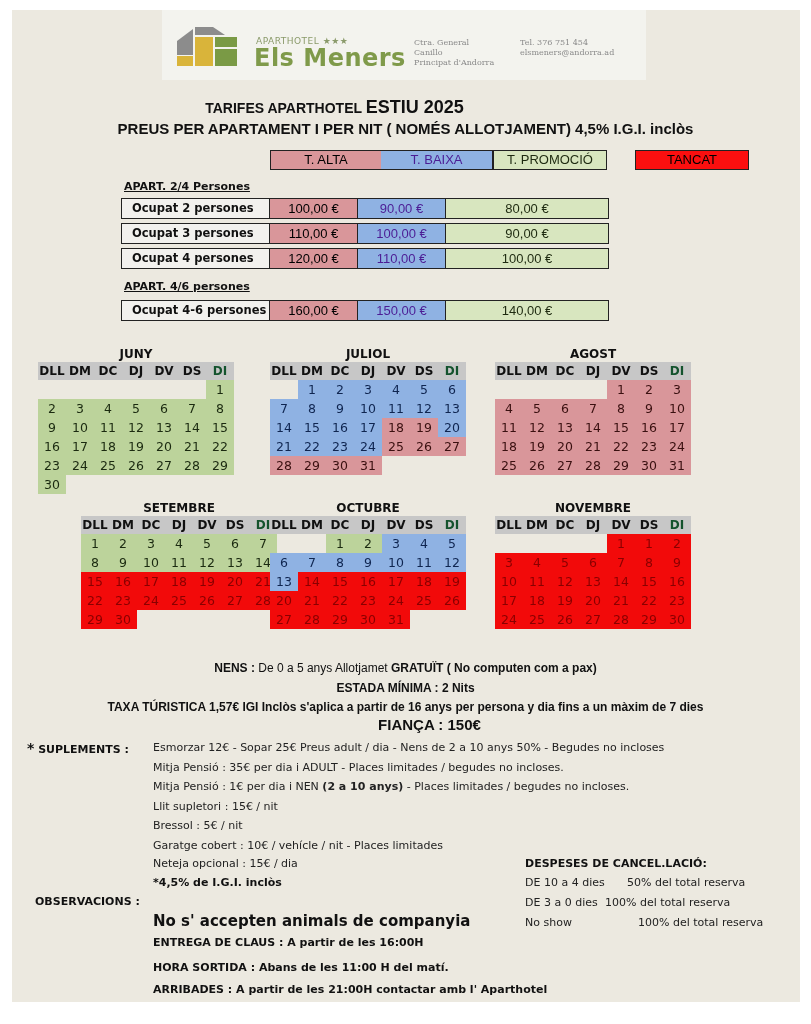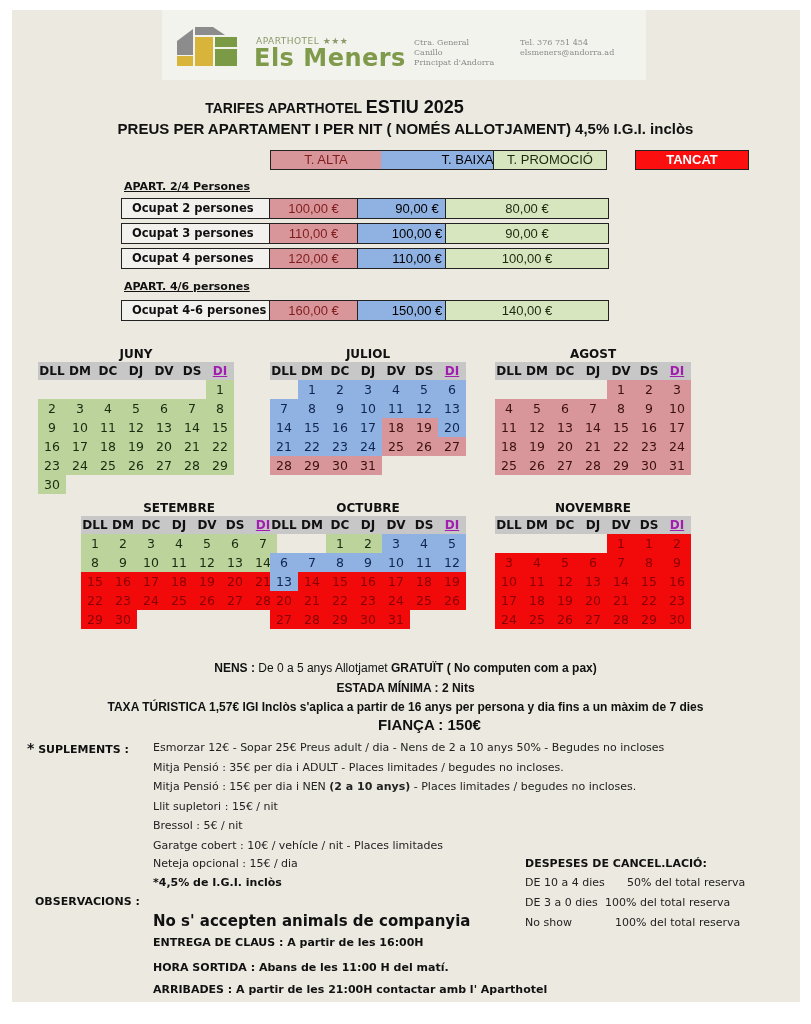--- a/index.html
+++ b/index.html
@@ -10,36 +10,36 @@
   .brand-sub { position:absolute; left:256px; top:36px; font-size:9px; color:#8a9a6a; letter-spacing:0.5px; font-family:"DejaVu Sans", sans-serif; }
   .brand-name { position:absolute; left:254px; top:44px; font-size:24px; font-weight:bold; color:#7f9a4a; font-family:"DejaVu Sans", sans-serif; letter-spacing:0.5px; }
   .addr { position:absolute; left:414px; top:38px; font-size:8px; line-height:10px; color:#8a8a8a; font-family:"DejaVu Serif", serif; }
   .contact { position:absolute; left:520px; top:38px; font-size:8px; line-height:10px; color:#8a8a8a; font-family:"DejaVu Serif", serif; }
 
   .title1 { position:absolute; left:0; width:669px; top:97px; text-align:center; font-family:"Liberation Sans", sans-serif; font-weight:bold; font-size:14px; }
   .title1 .big { font-size:18px; }
   .title2 { position:absolute; left:0; width:811px; top:120px; text-align:center; font-family:"Liberation Sans", sans-serif; font-weight:bold; font-size:15px; }
 
   .legend { position:absolute; top:150px; height:18px; border:1.5px solid #222; font-family:"Liberation Sans", sans-serif; font-size:13px; text-align:center; line-height:18px; box-sizing:content-box; }
-  .c-alta { background:#d9969a; color:#7f1d1d; }
-  .c-baixa { background:#8fb2e3; color:#000000;padding-left:31px; }
+  .c-alta { background:#d9969a; color:#000000; }
+  .c-baixa { background:#8fb2e3; color:#4c1d95; }
   .c-promo { background:#d8e6bf; color:#1e2a10; }
-  .c-tancat { background:#fb0f0f; color:#ffffff; font-weight:bold; }
+  .c-tancat { background:#fb0f0f; color:#000000; font-weight:normal; }
 
   .sec-head { position:absolute; left:124px; font-family:"DejaVu Sans", sans-serif; font-weight:bold; font-size:11px; text-decoration:underline; }
   .rate-row { position:absolute; left:121px; height:19px; width:486px; border:1.5px solid #222; display:flex; }
   .rate-row .lbl { width:148px; background:#f2f1ee; font-family:"DejaVu Sans", sans-serif; font-weight:bold; font-size:11.5px; line-height:19px; padding-left:10px; box-sizing:border-box; border-right:1.5px solid #222; }
   .rate-row .val { width:88px; text-align:center; font-family:"Liberation Sans", sans-serif; font-size:13px; line-height:19px; border-right:1.5px solid #222; box-sizing:border-box; }
   .rate-row .val:last-child { border-right:none; flex:1; }
 
   .cal { position:absolute; width:196px; }
   .cal .mtitle { text-align:center; font-family:"DejaVu Sans", sans-serif; font-weight:bold; font-size:12px; height:16px; line-height:16px; }
   .cal .grid { display:grid; grid-template-columns:repeat(7, 28px); }
   .cal .hd { background:#c7c7c7; height:18px; line-height:18px; text-align:center; font-family:"DejaVu Sans", sans-serif; font-weight:bold; font-size:12px; color:#111; }
-  .cal .hd.sun { color:#a21caf;text-decoration:underline; }
+  .cal .hd.sun { color:#14532d; }
   .cal .d { height:19px; line-height:19px; text-align:center; font-family:"DejaVu Sans", sans-serif; font-size:12.5px; }
   .cal .d.empty { background:transparent; }
   .cal .d.promo { background:#bcd39b; color:#1b2a10; }
   .cal .d.baixa { background:#8fb2e3; color:#0f2550; }
   .cal .d.alta { background:#d9969a; color:#3a1010; }
   .cal .d.tancat { background:#f20a0a; color:#8a0000; }
 
   .center-line { position:absolute; left:0; width:811px; text-align:center; font-family:"Liberation Sans", sans-serif; font-size:12px; }
   .b { font-weight:bold; }
   .fianca { font-size:15px; font-weight:bold; }
@@ -399,21 +399,21 @@
 <div class="center-line b" style="top:681px;">ESTADA MÍNIMA : 2 Nits</div>
 <div class="center-line b" style="top:700px;">TAXA TÚRISTICA 1,57€ IGI Inclòs s'aplica a partir de 16 anys per persona y dia fins a  un màxim de 7 dies</div>
 <div class="center-line fianca" style="top:716px;padding-left:24px;">FIANÇA : 150€</div>
 
 <div class="supl-label">
   <span class="ast">*</span>&nbsp;<span>SUPLEMENTS :</span>
 </div>
 <div class="supl-line" style="top:741px;">Esmorzar 12€ - Sopar 25€ Preus adult / dia - Nens de 2 a 10 anys 50% - Begudes no incloses</div>
 <div class="supl-line" style="top:761px;">Mitja Pensió : 35€ per dia i ADULT - Places limitades / begudes no incloses.</div>
 <div class="supl-line" style="top:780px;">
-  <span>Mitja Pensió : 15€ per dia i NEN </span><span class="b"> (2 a 10 anys)</span><span> - Places limitades / begudes no incloses.</span>
+  <span>Mitja Pensió : 1€ per dia i NEN </span><span class="b"> (2 a 10 anys)</span><span> - Places limitades / begudes no incloses.</span>
 </div>
 <div class="supl-line" style="top:800px;">Llit supletori : 15€ / nit</div>
 <div class="supl-line" style="top:819px;">Bressol : 5€ / nit</div>
 <div class="supl-line" style="top:839px;">Garatge cobert : 10€ / vehícle / nit - Places limitades</div>
 <div class="supl-line" style="top:857px;">Neteja opcional : 15€ / dia</div>
 <div class="supl-line bold" style="top:876px;">*4,5% de I.G.I. inclòs</div>
 
 <div class="obs-label">OBSERVACIONS :</div>
 <div class="pets">No s' accepten animals de companyia</div>
 <div class="obs-line" style="top:936px;">ENTREGA DE CLAUS  : A partir de les 16:00H</div>
@@ -422,16 +422,16 @@
 
 <div class="cancel-head">DESPESES DE CANCEL.LACIÓ:</div>
 <div class="cancel-row" style="top:876px;">
   <span class="cond" style="width:102px;">DE 10 a 4 dies</span>
     <span>50% del total reserva</span>
 </div>
 <div class="cancel-row" style="top:896px;">
   <span class="cond" style="width:80px;">DE 3 a 0 dies</span>
     <span>100% del total reserva</span>
 </div>
-<div class="cancel-row" style="top:916px;">
+<div class="cancel-row" style="top:916px;gap:23px;">
   <span class="cond" style="width:90px;">No show</span>
     <span>100% del total reserva</span>
 </div>
 
 </body></html>

